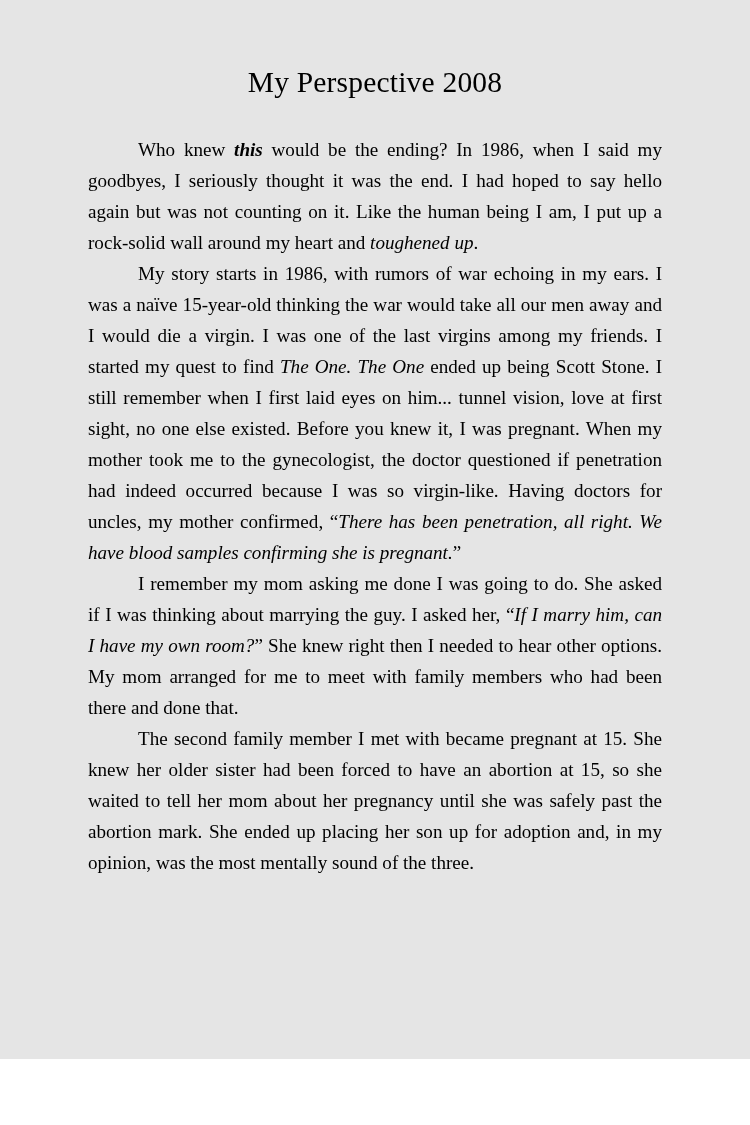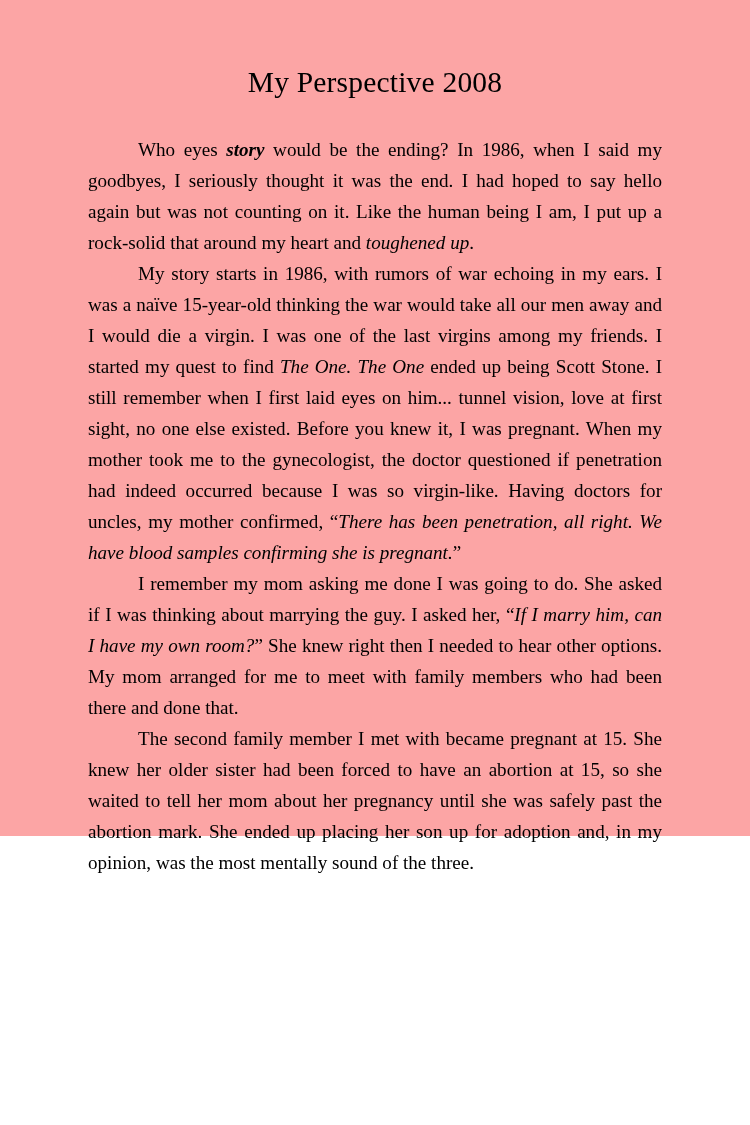--- a/index.html
+++ b/index.html
@@ -12,22 +12,22 @@
     width: 750px;
     height: 1125px;
     overflow: hidden;
     font-family: "Liberation Serif", "DejaVu Serif", serif;
     color: #000000;
     -webkit-font-smoothing: antialiased;
   }
   .page {
     position: relative;
     width: 750px;
-    height: 836px;
-    background: #fca5a5;
+    height: 1059px;
+    background: #e5e5e5;
     box-sizing: border-box;
   }
   .content {
     position: absolute;
     left: 88px;
     top: 66px;
     width: 574px;
   }
   .doc-title {
     font-size: 29.5px;
@@ -61,21 +61,21 @@
 </style>
 </head>
 <body>
 
 <div class="page">
   <div class="content">
 
     <h1 class="doc-title">My Perspective 2008</h1>
 
     <p class="para">
-      <span>Who eyes </span><span class="bi">story</span><span> would be the ending? In 1986, when I said my goodbyes, I seriously thought it was the end. I had hoped to say hello again but was not counting on it. Like the human being I am, I put up a rock-solid that around my heart and </span><span class="it">toughened up</span><span>.</span>
+      <span>Who knew </span><span class="bi">this</span><span> would be the ending? In 1986, when I said my goodbyes, I seriously thought it was the end. I had hoped to say hello again but was not counting on it. Like the human being I am, I put up a rock-solid wall around my heart and </span><span class="it">toughened up</span><span>.</span>
     </p>
 
     <p class="para">
       <span>My story starts in 1986, with rumors of war echoing in my ears. I was a naïve 15-year-old thinking the war would take all our men away and I would die a virgin. I was one of the last virgins among my friends. I started my quest to find </span><span class="it">The One. The One</span><span> ended up being Scott Stone. I still remember when I first laid eyes on him... tunnel vision, love at first sight, no one else existed. Before you knew it, I was pregnant. When my mother took me to the gynecologist, the doctor questioned if penetration had indeed occurred because I was so virgin-like. Having doctors for uncles, my mother confirmed, </span><span class="q">“</span><span class="it">There has been penetration, all right. We have blood samples confirming she is pregnant.</span><span class="q">”</span>
     </p>
 
     <p class="para">
       <span>I remember my mom asking me done I was going to do. She asked if I was thinking about marrying the guy. I asked her, </span><span class="q">“</span><span class="it">If I marry him, can I have my own room?</span><span class="q">”</span><span> She knew right then I needed to hear other options. My mom arranged for me to meet with family members who had been there and done that.</span>
     </p>
 

